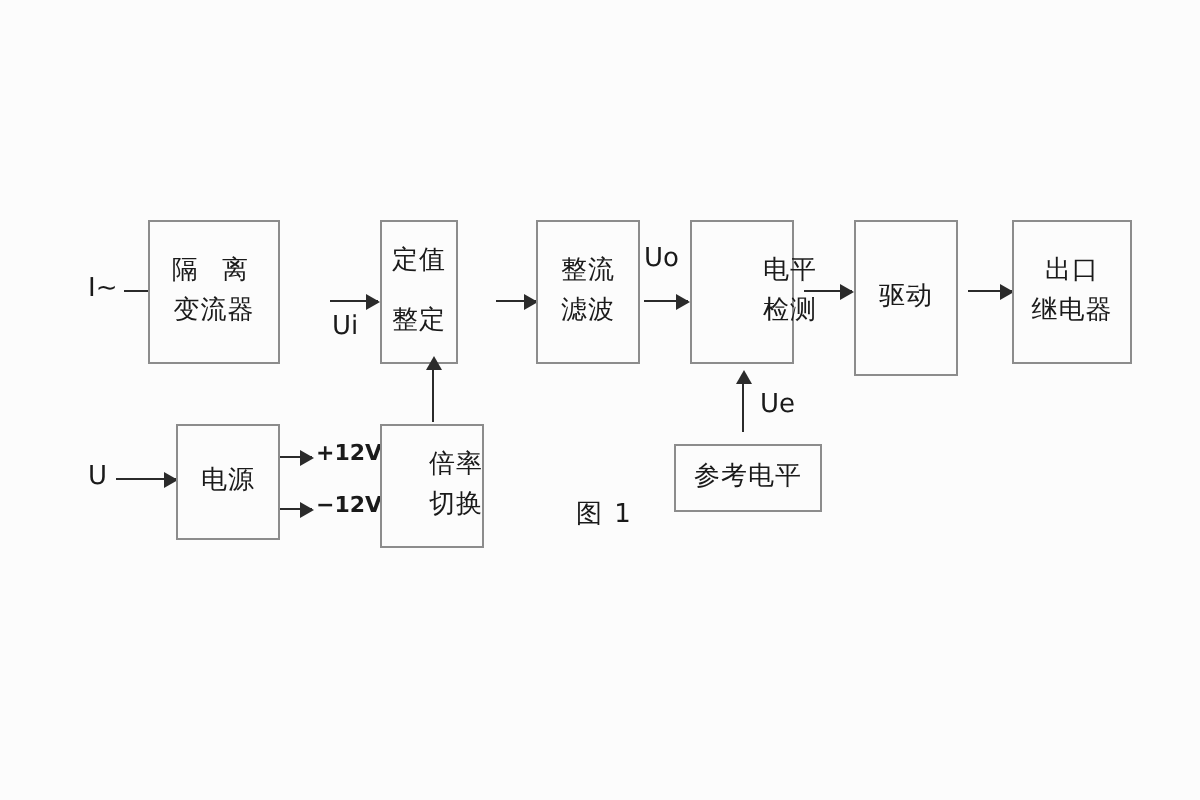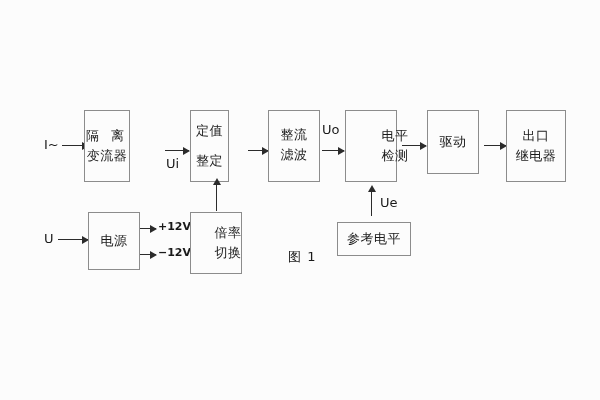--- a/index.html
+++ b/index.html
@@ -66,21 +66,21 @@
 <body>
 
 <div id="diagram">
 
   <div class="lbl" style="left:44px;top:138px;">I~</div>
   <div class="harrow" style="left:62px;top:145px;width:26px;"></div>
 
   <div class="lbl" style="left:44px;top:232px;">U</div>
   <div class="harrow" style="left:58px;top:239px;width:30px;"></div>
 
-  <div class="box spaced" style="left:84px;top:110px;width:46px;height:72px;">
+  <div class="box spaced" style="left:74px;top:110px;width:66px;height:72px;">
     <span class="l1">隔 离</span>
     <span class="l2">变流器</span>
   </div>
 
   <div class="lbl" style="left:166px;top:123px;margin-top:34px;">Ui</div>
   <div class="harrow" style="left:165px;top:150px;width:24px;"></div>
 
   <div class="box" style="left:190px;top:110px;width:39px;height:72px;gap:10px;">
     <span class="l1">定值</span>
     <span class="l2">整定</span>
@@ -96,21 +96,21 @@
   <div class="lbl" style="left:322px;top:123px;">Uo</div>
   <div class="harrow" style="left:322px;top:150px;width:22px;"></div>
 
   <div class="box" style="left:345px;top:110px;width:52px;height:72px;padding-left:48px;">
     <span class="l1">电平</span>
     <span class="l2">检测</span>
   </div>
 
   <div class="harrow" style="left:402px;top:145px;width:24px;"></div>
 
-  <div class="box" style="left:427px;top:110px;width:52px;height:64px;">
+  <div class="box" style="left:427px;top:110px;width:52px;height:78px;">
     <span class="l1">驱动</span>
   </div>
 
   <div class="harrow" style="left:484px;top:145px;width:22px;"></div>
 
   <div class="box" style="left:506px;top:110px;width:60px;height:72px;">
     <span class="l1">出口</span>
     <span class="l2">继电器</span>
   </div>
 

